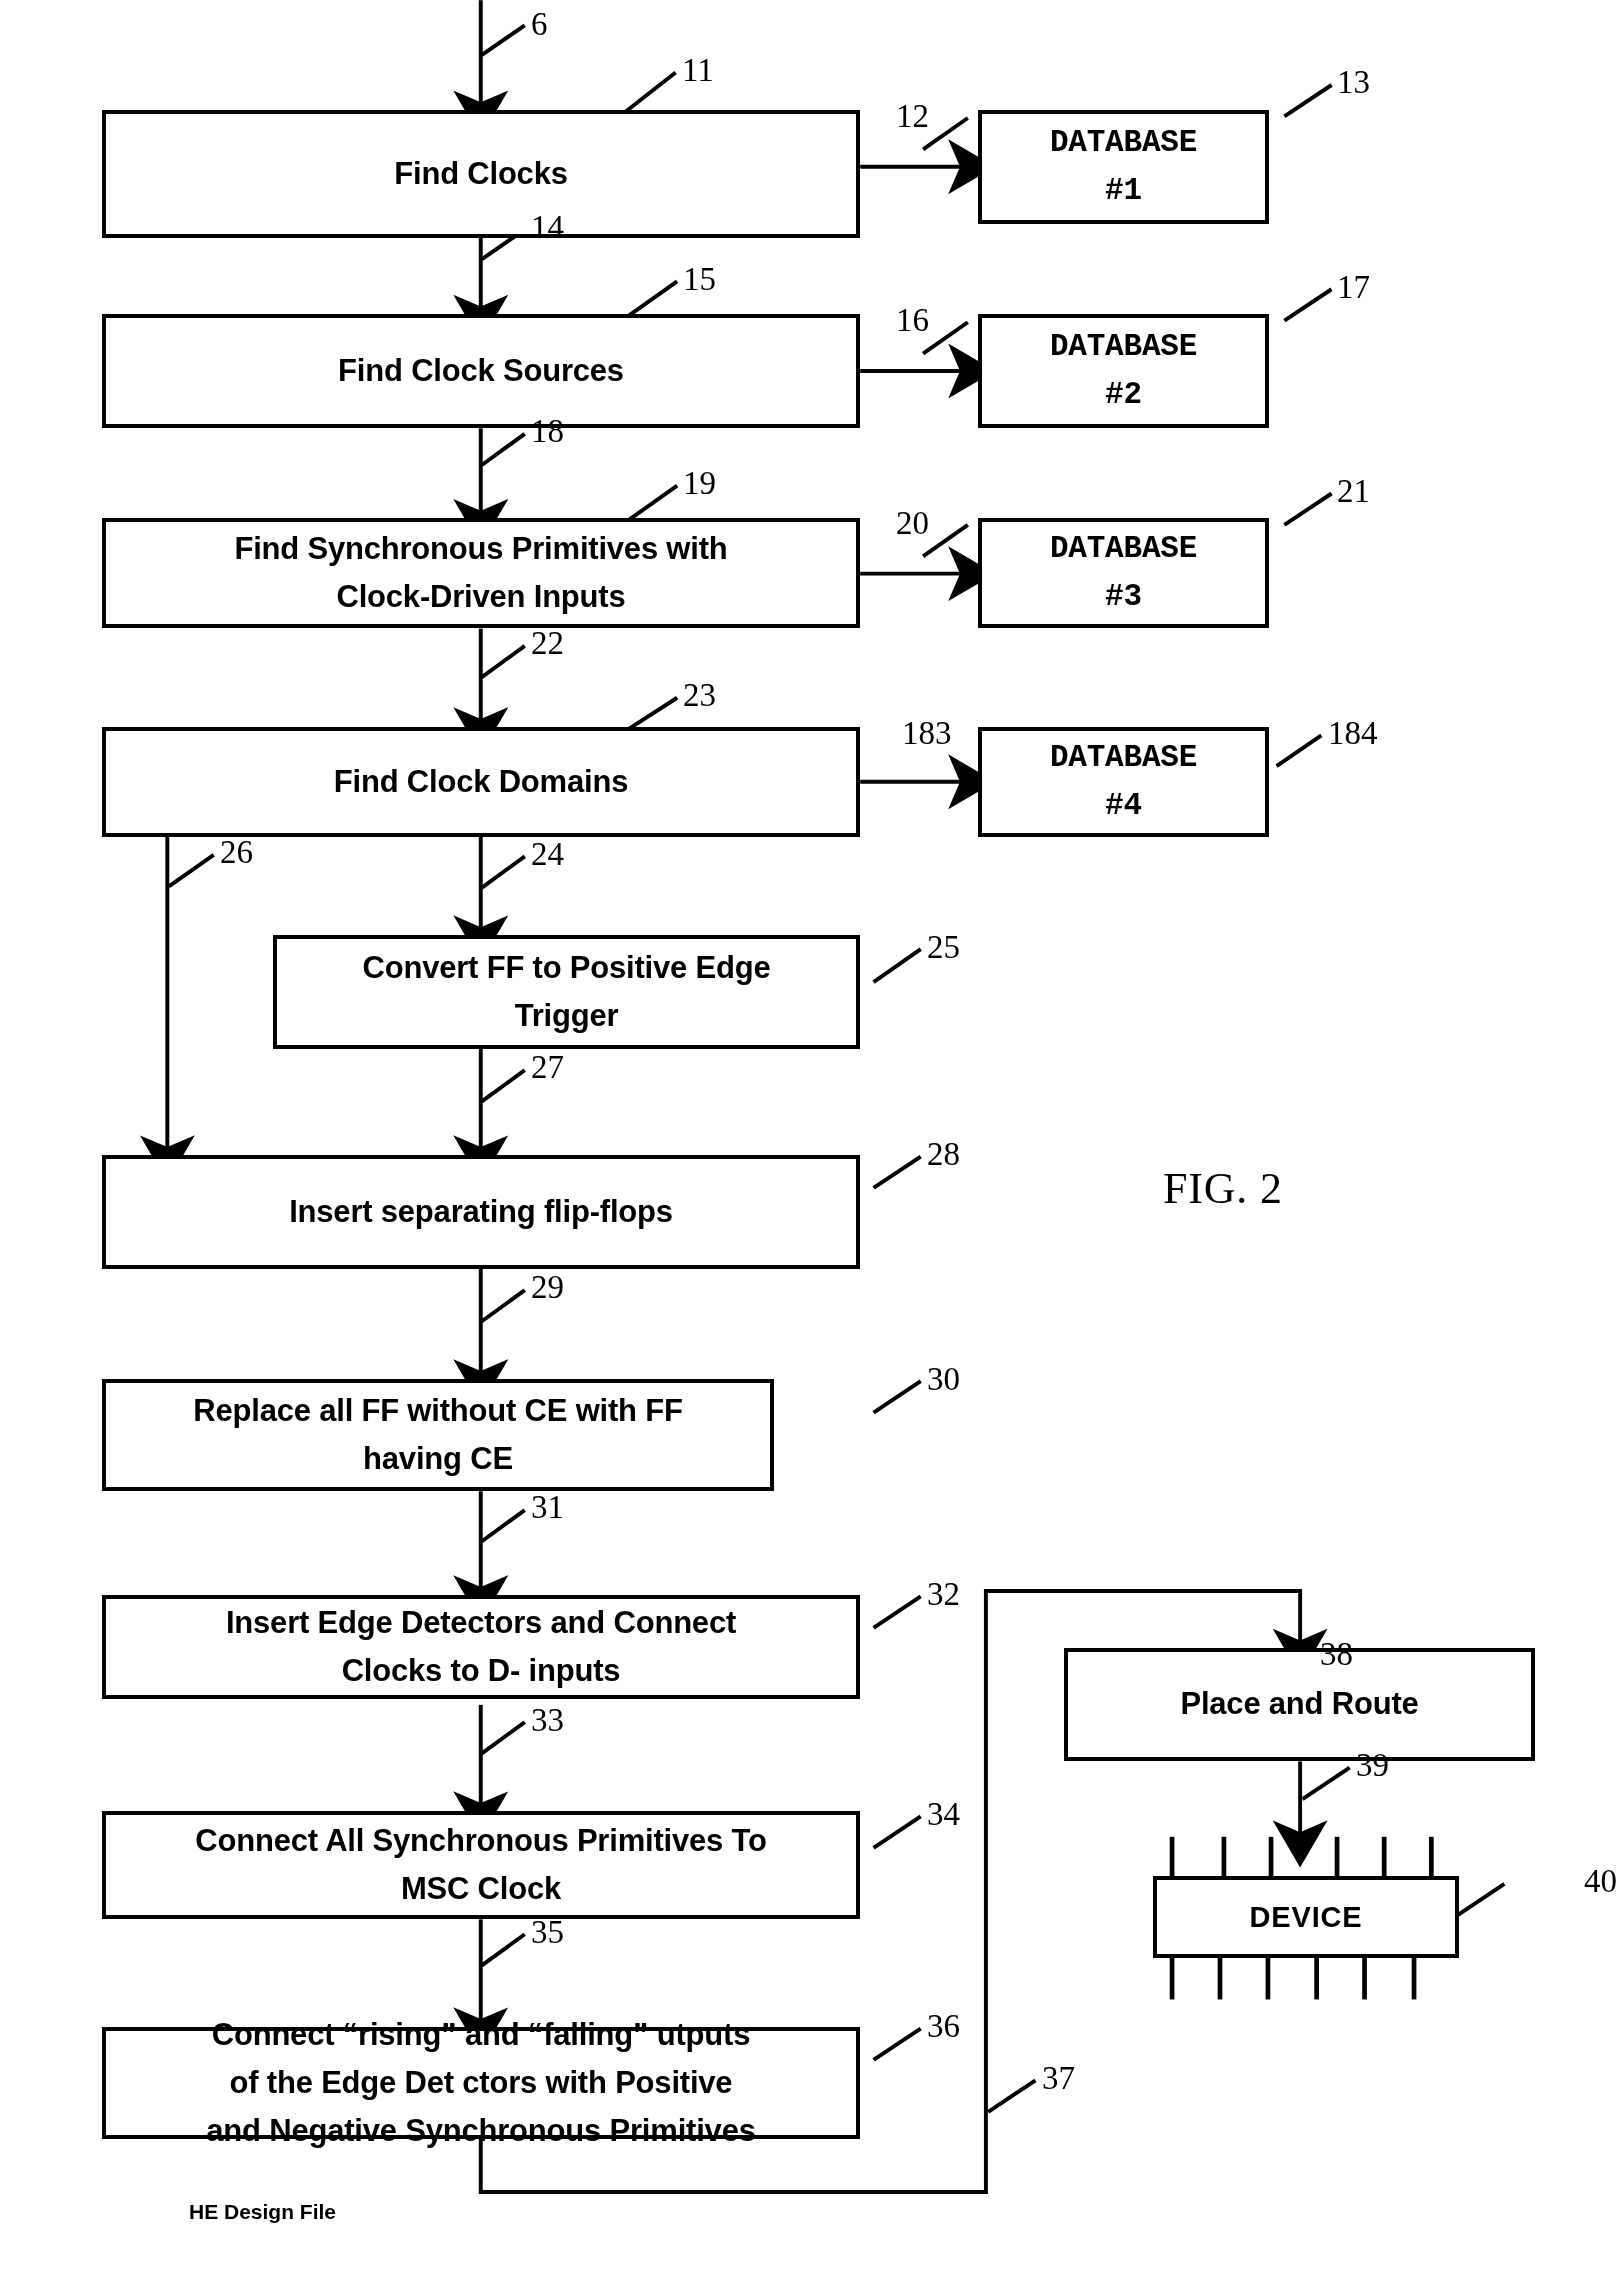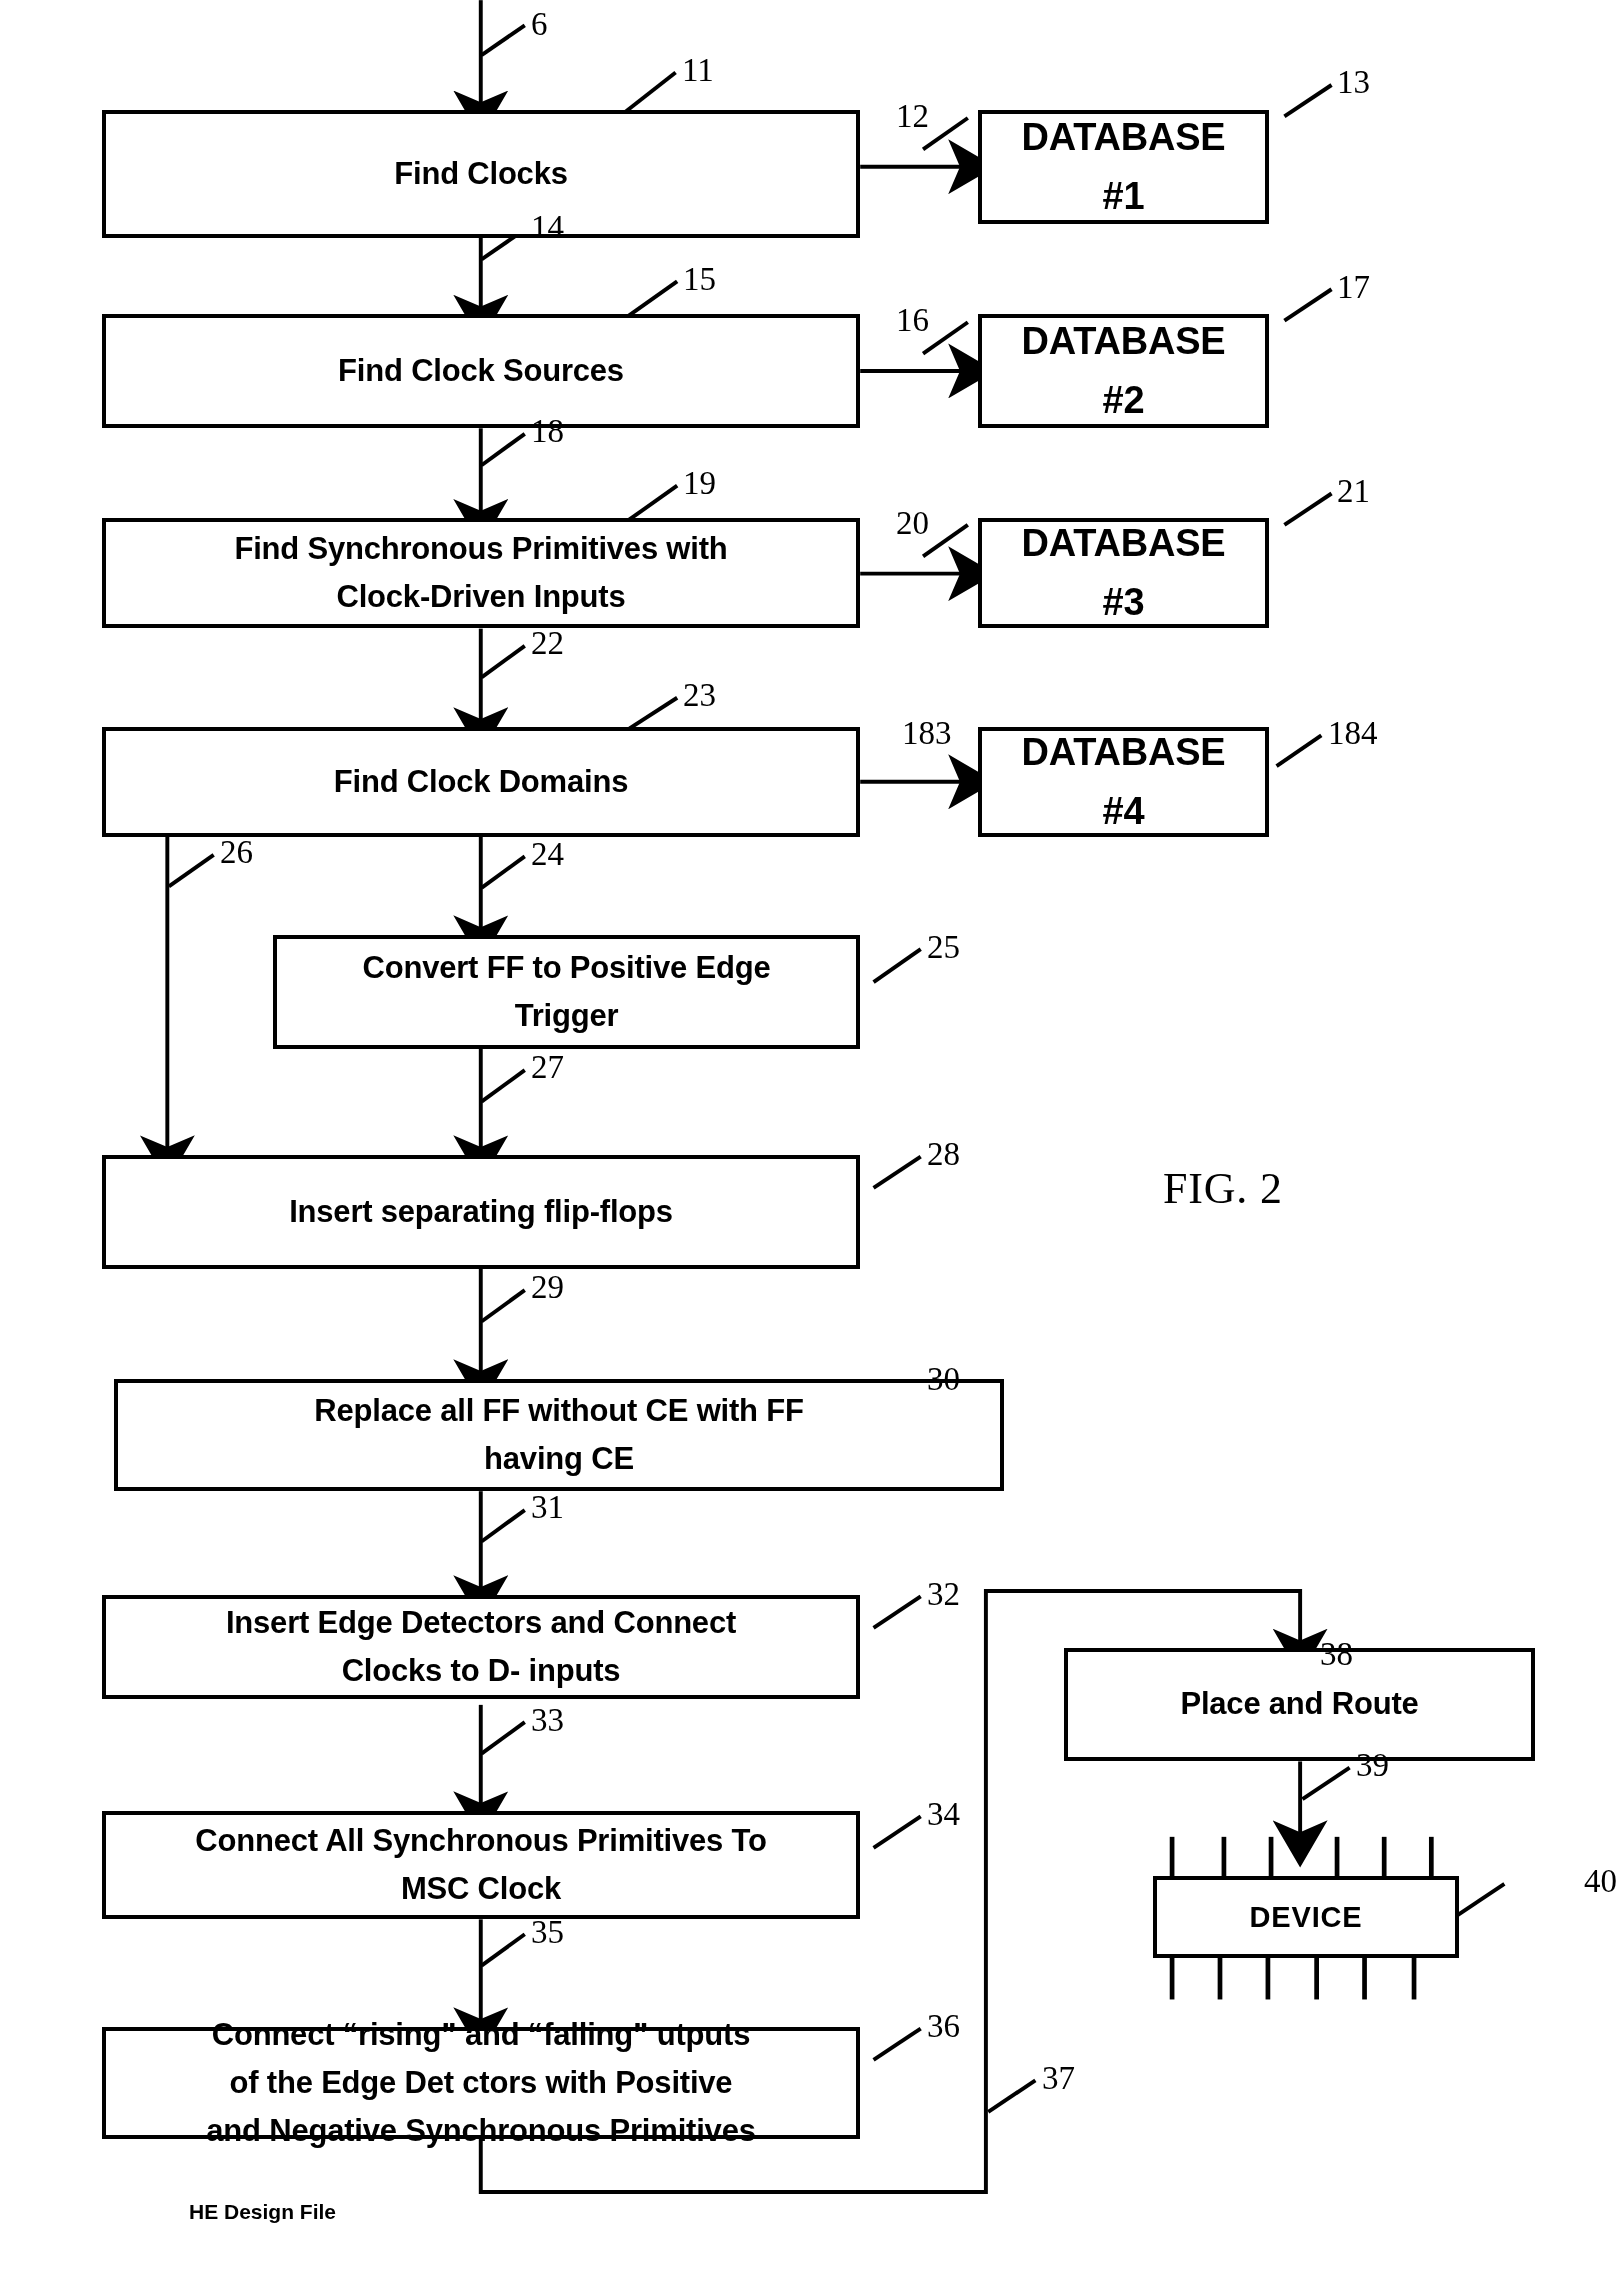--- a/index.html
+++ b/index.html
@@ -35,21 +35,21 @@
     font-weight: bold;
     color: #000000;
     line-height: 1.55;
     letter-spacing: -0.2px;
   }
   .box .txt {
     padding: 0 7.9px;
     white-space: pre-line;
   }
   .proc { font-size: 31px; }
-  .db   { font-size: 38px; }
+  .db   { font-size: 31px; font-family: Liberation Mono, monospace; }
   .devbox { font-size: 29px; letter-spacing: 0.8px; }
   .reflabel {
     position: absolute;
     font-size: 33px;
     font-family: "Liberation Serif", serif;
     color: #000000;
     white-space: nowrap;
     font-weight: 400;
   }
   .figlabel {
@@ -186,21 +186,21 @@
 
   <div class="box proc" style="left:273px; top:935px; width:587px; height:114px;">
     <span class="txt">Convert FF to Positive Edge
 Trigger</span>
   </div>
 
   <div class="box proc" style="left:102px; top:1155px; width:758px; height:114px;">
     <span class="txt">Insert separating flip-flops</span>
   </div>
 
-  <div class="box proc" style="left:102px; top:1379px; width:890px; height:112px;margin-left:12px;">
+  <div class="box proc" style="left:102px; top:1379px; width:672px; height:112px;">
     <span class="txt">Replace all FF without CE with FF
 having CE</span>
   </div>
 
   <div class="box proc" style="left:102px; top:1595px; width:758px; height:104px;">
     <span class="txt">Insert Edge Detectors and Connect
 Clocks to D- inputs</span>
   </div>
 
   <div class="box proc" style="left:102px; top:1811px; width:758px; height:108px;">

